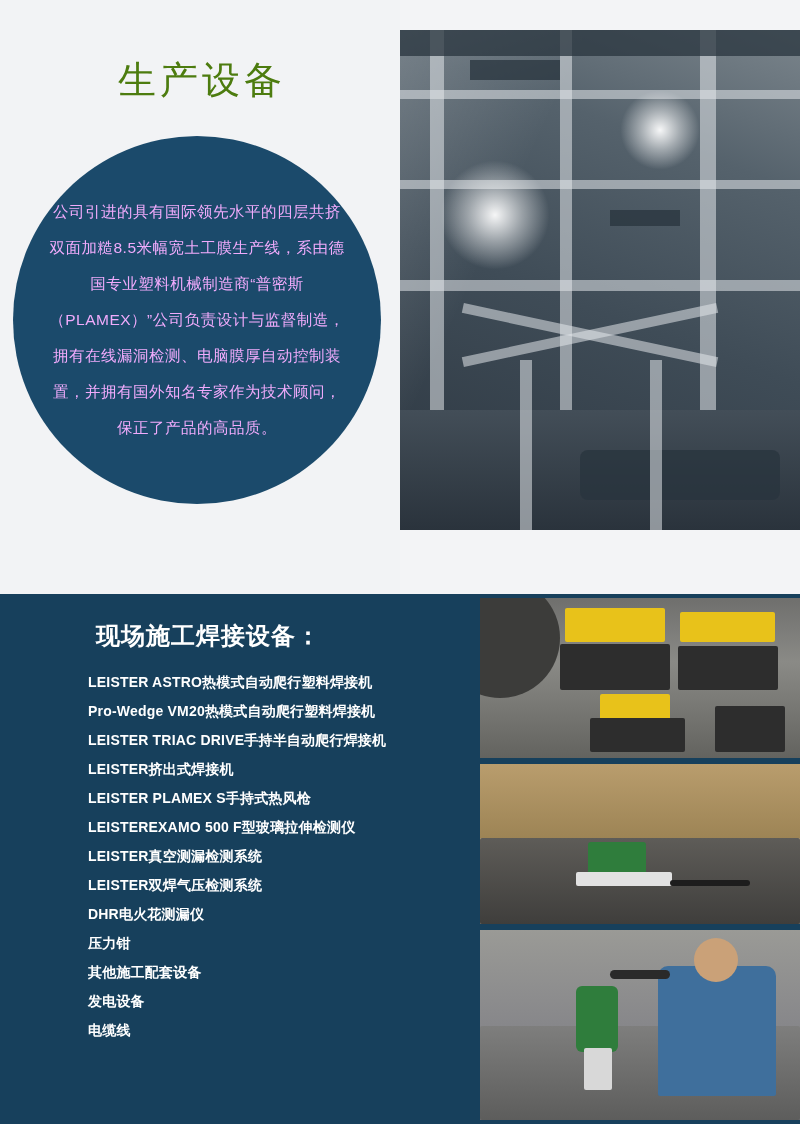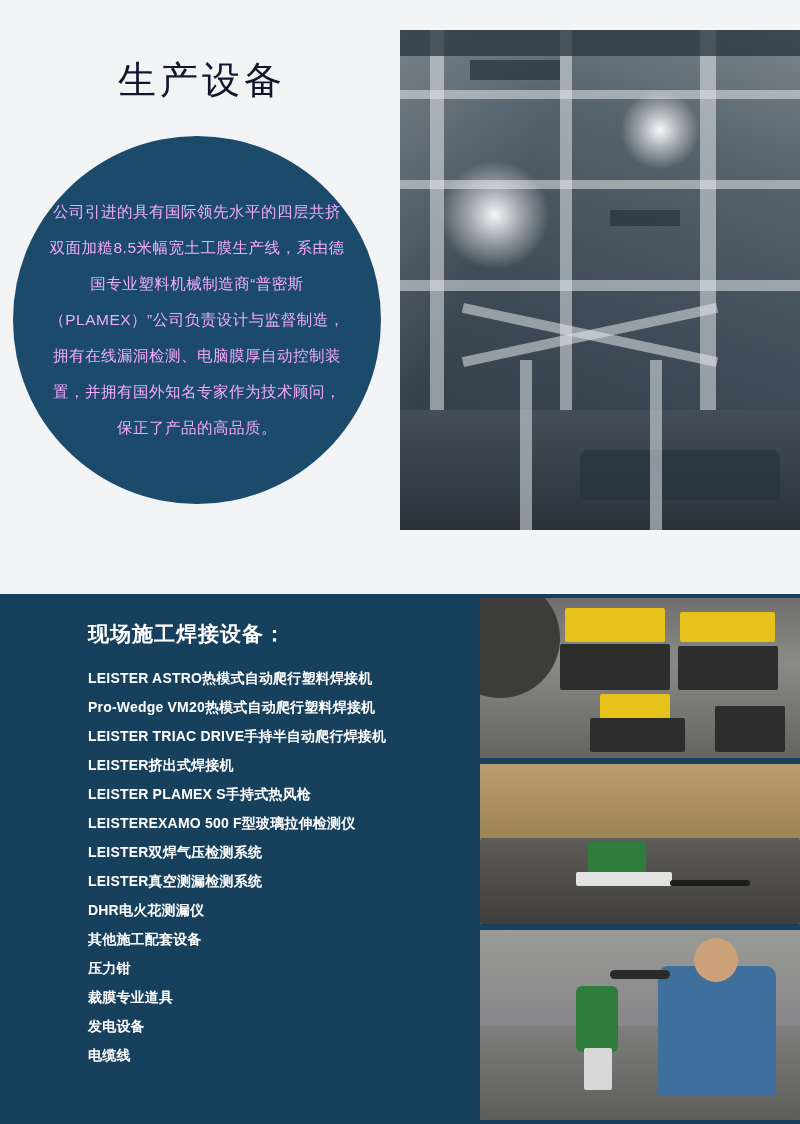--- a/index.html
+++ b/index.html
@@ -34,21 +34,21 @@
     width: 400px;
     height: 594px;
     background: #f2f3f5;
   }
   .top-title {
     position: absolute;
     left: 118px;
     top: 55px;
     font-size: 38px;
     letter-spacing: 4px;
-    color: #0f172a;
+    color: #4d7c0f;
     font-weight: 500;
     font-family: "Liberation Sans", "DejaVu Sans", sans-serif;
   }
   .circle {
     position: absolute;
     left: 13px;
     top: 136px;
     width: 368px;
     height: 368px;
     border-radius: 50%;
@@ -128,24 +128,24 @@
   .bottom-left {
     position: absolute;
     left: 0; top: 0;
     width: 480px;
     height: 530px;
     color: #ffffff;
     box-sizing: border-box;
     padding: 26px 0 0 88px;
   }
   .list-heading {
-    font-size: 21px;
+    font-size: 24px;
     font-weight: bold;
     letter-spacing: 1px;
-    margin: 0 0 16px 0;
+    margin: 0 0 16px 8px;
     font-family: Liberation Serif, serif;
   }
   .equip-list {
     list-style: none;
     margin: 0;
     padding: 0;
   }
   .equip-list li {
     font-size: 14px;
     line-height: 29px;
@@ -266,26 +266,25 @@
 
     <div class="bottom-left">
       <div class="list-heading">现场施工焊接设备：</div>
       <ul class="equip-list">
         <li>LEISTER ASTRO热模式自动爬行塑料焊接机</li>
         <li>Pro-Wedge VM20热模式自动爬行塑料焊接机</li>
         <li class="gap">LEISTER TRIAC DRIVE手持半自动爬行焊接机</li>
         <li>LEISTER挤出式焊接机</li>
         <li>LEISTER PLAMEX S手持式热风枪</li>
         <li>LEISTEREXAMO 500 F型玻璃拉伸检测仪</li>
+        <li>LEISTER真空测漏检测系统</li>
         <li>LEISTER双焊气压检测系统</li>
-        <li>LEISTER真空测漏检测系统</li>
         <li>DHR电火花测漏仪</li>
+        <li>压力钳</li>
         <li>其他施工配套设备</li>
-        <li>压力钳</li>
-        <li>裁膜专业道具</li>
         <li>发电设备</li>
         <li>电缆线</li>
       </ul>
     </div>
 
     <div class="bottom-right">
 
       <div class="photo-cell p1">
         <div class="photo-b"></div>
         <div class="tire" style="left:-40px; top:-20px; width:120px; height:120px;"></div>

